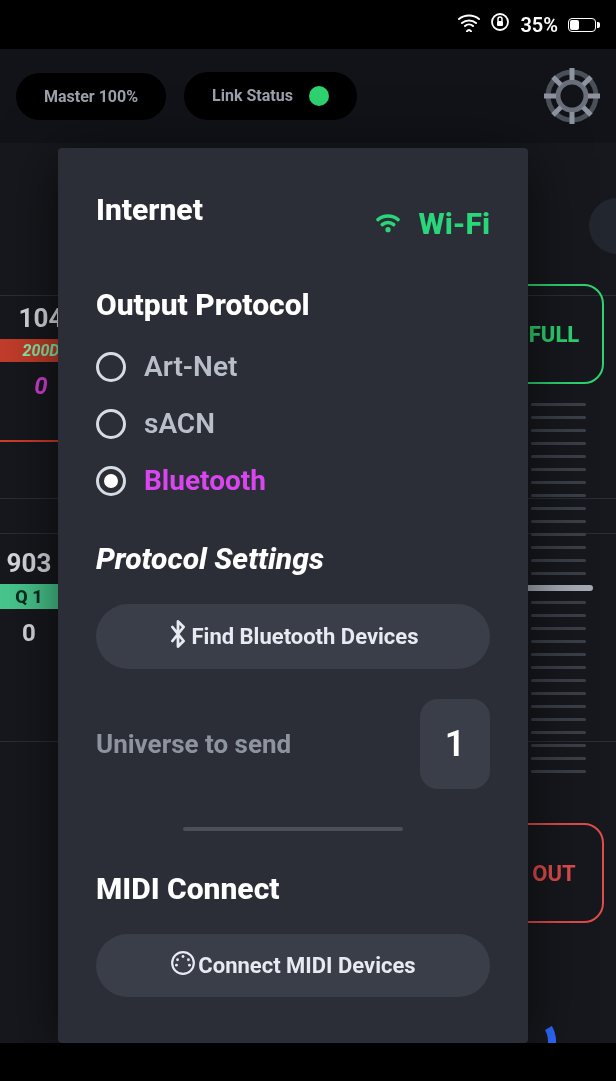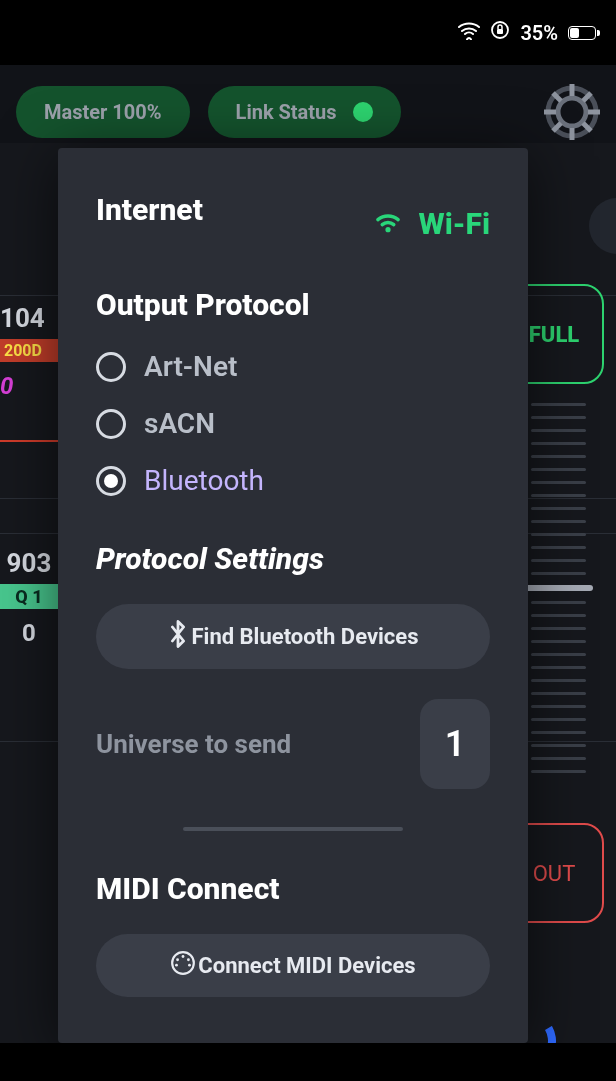--- a/index.html
+++ b/index.html
@@ -8,21 +8,21 @@
     height: 1081px;
     background: #000;
     font-family: -apple-system, BlinkMacSystemFont, "Segoe UI", Roboto, sans-serif;
     color: #e5e7eb;
     overflow: hidden;
     position: relative;
   }
 
   
   .status-bar {
-    height: 65px;
+    height: 49px;
     display: flex;
     justify-content: flex-end;
     align-items: center;
     gap: 10px;
     padding: 16px 20px;
     background: #000;
     font-size: 20px;
     font-weight: 600;
     color: #fff;
   }
@@ -46,29 +46,29 @@
     height: 95px;
     background: #111318;
     display: flex;
     align-items: center;
     gap: 18px;
     padding: 0 16px;
     position: relative;
     border-bottom: 1px solid #1f2228;
   }
   .pill {
-    background: #14532d;
+    background: #000000;
     border-radius: 32px;
     padding: 14px 28px;
-    font-size: 20px;
+    font-size: 16px;
     font-weight: 700;
     color: #9ca1ab;
   }
   .pill.link {
-    display: flex; align-items: center; gap: 16px;
+    display: flex; gap: 16px;
   }
   .dot-green {
     width: 20px; height: 20px; border-radius: 50%;
     background: #2dd36f;
   }
   .target-icon {
     width: 56px; height: 56px;
     margin-left: auto;
   }
 
@@ -101,41 +101,42 @@
     font-size: 22px;
   }
   .bg-out-btn {
     position: absolute;
     right: 12px; top: 680px;
     width: 100px; height: 100px;
     border: 2px solid #e04b4b;
     border-radius: 20px;
     display: flex; align-items: center; justify-content: center;
     color: #e04b4b;
-    font-weight: 400;
+    font-weight: 700;
     font-size: 22px;
   }
   .bg-ladder {
     position: absolute;
     right: 30px; top: 260px;
     width: 55px;
     display: flex; flex-direction: column; gap: 10px;
   }
   .bg-ladder .tick {
     height: 3px; background: #3a3f48; border-radius: 2px;
   }
   .bg-ladder .tick.active { background: #a5aab4; width: 70px; margin-left: -8px; height: 6px; border-radius: 3px; }
 
   .bg-left-col {
     position: absolute;
     left: 0; top: 160px;
     width: 82px;
+    text-align: center;
   }
   .bg-left-col .num { font-size: 26px; font-weight: 700; color: #d7dbe2; }
-  .bg-left-col .tag-red { background: #c23d2a; color: #fde047; font-size: 16px; padding: 2px 4px; margin-top: 6px; font-weight: 700;}
+  .bg-left-col .tag-red { background: #c23d2a; color: #86efac; font-size: 16px; padding: 2px 4px; margin-top: 6px; font-weight: 700; font-style: italic;}
   .bg-left-col .zero-pink { color: #d63fd6; font-size: 24px; font-weight: 700; margin-top: 10px; font-style: italic;}
   .bg-left-col .hr-red { border-top: 2px solid #cf3b2a; margin-top: 40px; width: 58px;}
   .bg-left-col2 {
     position: absolute;
     left: 0; top: 405px;
     width: 58px;
     text-align: center;
   }
   .bg-left-col2 .num { font-size: 26px; font-weight: 700; color: #d7dbe2; }
   .bg-left-col2 .tag-green { background: #48c78e; color: #0a2d20; font-size: 18px; padding: 2px 6px; margin-top: 6px; font-weight: 800;}
@@ -203,22 +204,22 @@
     content: ""; position: absolute;
     left: 5px; top: 5px; right: 5px; bottom: 5px;
     background: #fff; border-radius: 50%;
   }
   .radio-label {
     font-size: 28px;
     color: #b9bfc9;
     font-weight: 600;
   }
   .radio-row.checked .radio-label {
-    color: #c4b5fd;
-    font-weight: 400;
+    color: #d946ef;
+    font-weight: 700;
   }
   .action-btn {
     width: 100%;
     background: #3a3e48;
     border-radius: 34px;
     padding: 16px 0;
     display: flex;
     align-items: center;
     justify-content: center;
     gap: 2px;

